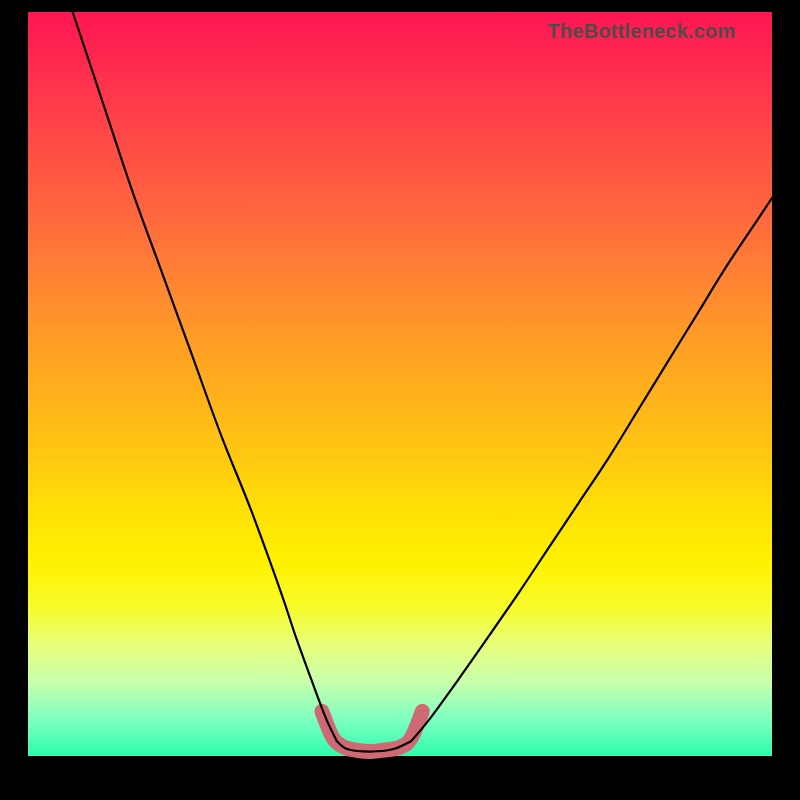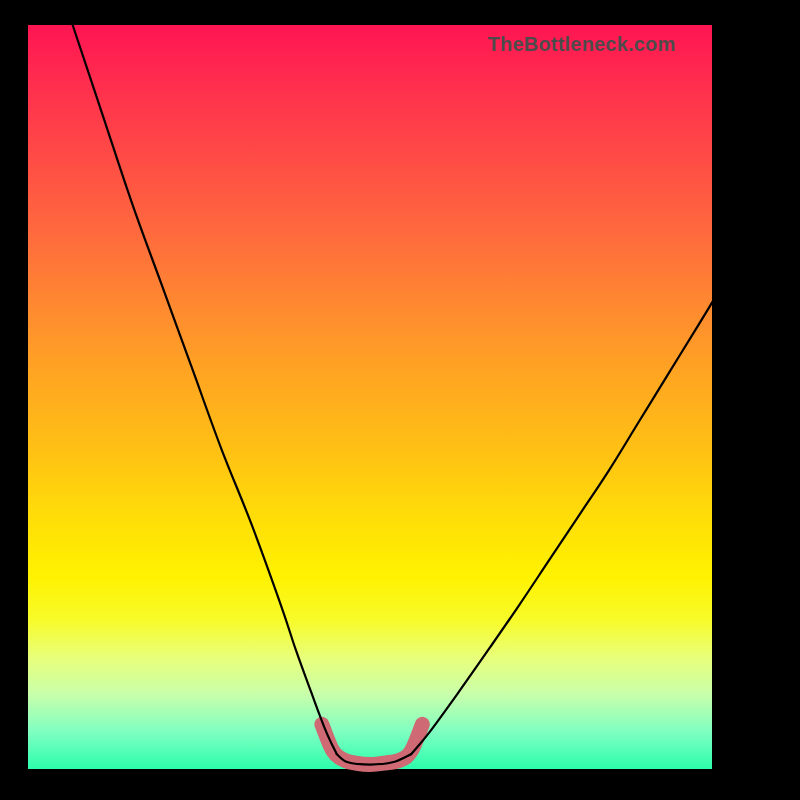--- a/index.html
+++ b/index.html
@@ -15,22 +15,22 @@
     position: absolute;
     left: 0;
     top: 0;
     width: 800px;
     height: 800px;
     box-sizing: border-box;
   }
   .plot {
     position: absolute;
     left: 28px;
-    top: 25px;
-    width: 684px;
+    top: 12px;
+    width: 744px;
     height: 744px;
     background: linear-gradient(to bottom,
       #ff1552 0%,
       #ff2e4e 8%,
       #ff4c45 18%,
       #ff6a3d 28%,
       #ff8a30 38%,
       #ffa820 48%,
       #ffc313 58%,
       #ffdd08 66%,

